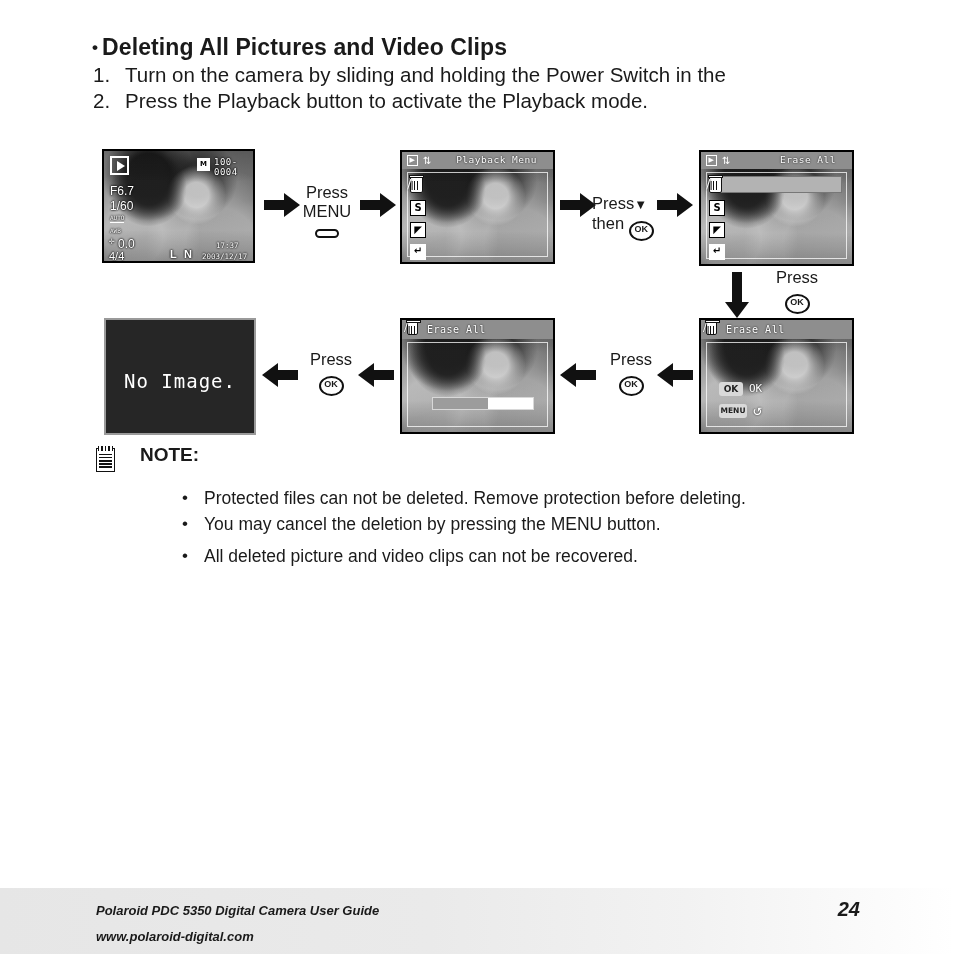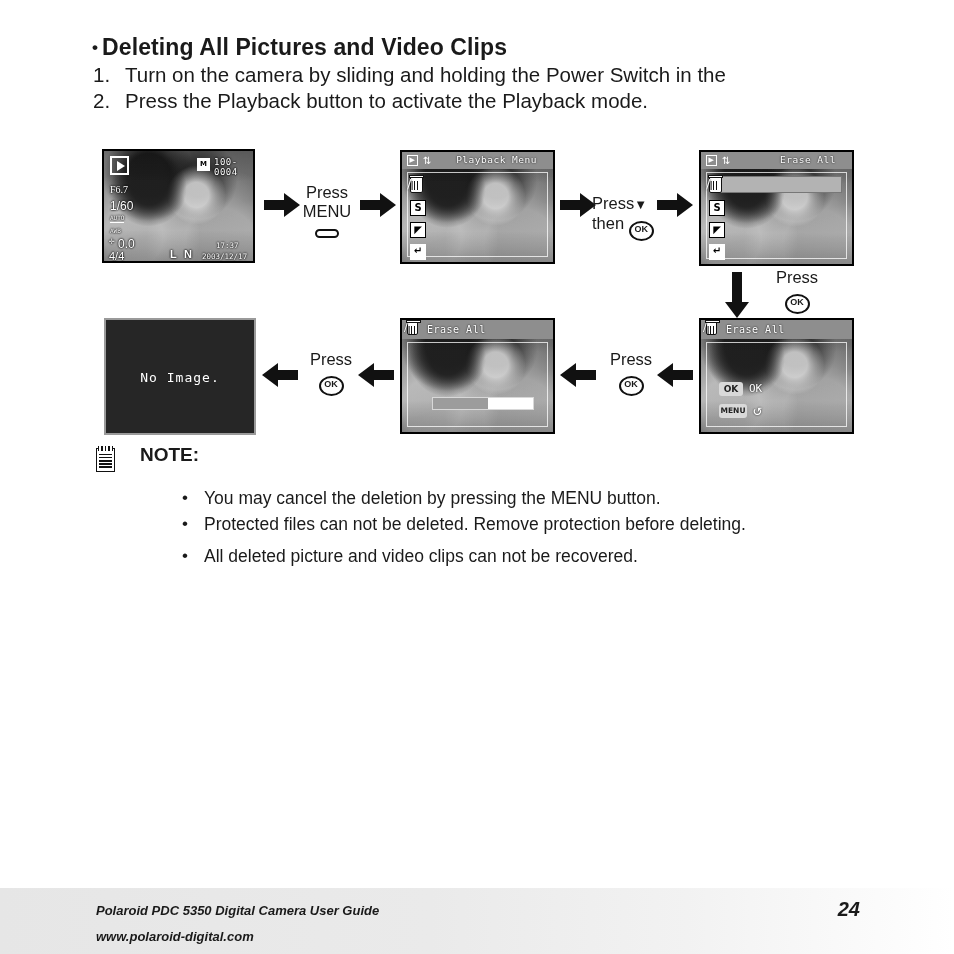--- a/index.html
+++ b/index.html
@@ -178,21 +178,21 @@
   </div>
 
   <div class="diagram">
 
     <div class="screen" style="left:102px;top:149px;width:153px;height:114px;">
       <div class="photo"></div>
       <div class="osd">
         <div class="tri-play" style="left:6px;top:5px;"></div>
         <div class="card-icon" style="left:93px;top:7px;">M</div>
         <span style="left:110px;top:6px;font-size:9px;letter-spacing:.5px;">100-0004</span>
-        <span style="left:6px;top:33px;font-size:10px;font-family:Liberation Serif, serif;">F6.7</span>
+        <span style="left:6px;top:33px;font-size:12px;font-family:Liberation Sans, sans-serif;">F6.7</span>
         <span style="left:6px;top:48px;font-size:12px;font-family:'Liberation Sans',sans-serif;">1/60</span>
         <span style="left:6px;top:63px;font-size:6px;border-bottom:1.5px solid #fff;padding-bottom:1px;">AUTO</span>
         <span style="left:6px;top:76px;font-size:6px;">AWB</span>
         <span style="left:14px;top:86px;font-size:12px;font-family:'Liberation Sans',sans-serif;">0.0</span>
         <span style="left:5px;top:84px;font-size:10px;">✛</span>
         <span style="left:5px;top:99px;font-size:11px;font-family:'Liberation Sans',sans-serif;">4/4</span>
         <span style="left:112px;top:90px;font-size:7.5px;">17:37</span>
         <span style="left:98px;top:101px;font-size:7.5px;">2003/12/17</span>
         <span style="left:66px;top:97px;font-size:11px;font-weight:bold;font-family:'Liberation Sans',sans-serif;">L</span>
         <span style="left:80px;top:97px;font-size:11px;font-weight:bold;font-family:'Liberation Sans',sans-serif;">N</span>
@@ -348,34 +348,34 @@
       <div>Press</div>
       <div><span class="okchip">OK</span></div>
     </div>
     <div class="arrow" style="left:262px;top:362px;">
       <svg width="36" height="26" viewBox="0 0 36 26">
           <path d="M36 8 L16 8 L16 1 L0 13 L16 25 L16 18 L36 18 Z" fill="#111"></path>
         </svg>
     </div>
 
     <div class="screen" style="left:104px;top:318px;width:152px;height:117px;background:#262626;border:2px solid #9a9a9a;">
-      <span style="position:absolute;left:0;right:0;top:50px;text-align:center;font-size:13px;letter-spacing:1px;">No Image.</span>
+      <span style="position:absolute;left:0;right:0;top:50px;text-align:center;font-size:19px;letter-spacing:1px;">No Image.</span>
     </div>
 
   </div>
 
   <div class="note">
     <div class="note-icon">
       <div class="coil"></div>
         <div class="lines"></div>
     </div>
     <div class="note-title">NOTE:</div>
     <ul class="note-list">
+      <li>Protected files can not be deleted. Remove protection before deleting.</li>
       <li>You may cancel the deletion by pressing the MENU button.</li>
-      <li>Protected files can not be deleted. Remove protection before deleting.</li>
       <li class="sp">All deleted picture and video clips can not be recovered.</li>
     </ul>
   </div>
 
   <div class="footer">
     <div class="ftxt">
       <div>Polaroid PDC 5350 Digital Camera User Guide</div>
       <div>www.polaroid-digital.com</div>
     </div>
     <div class="pnum">24</div>

